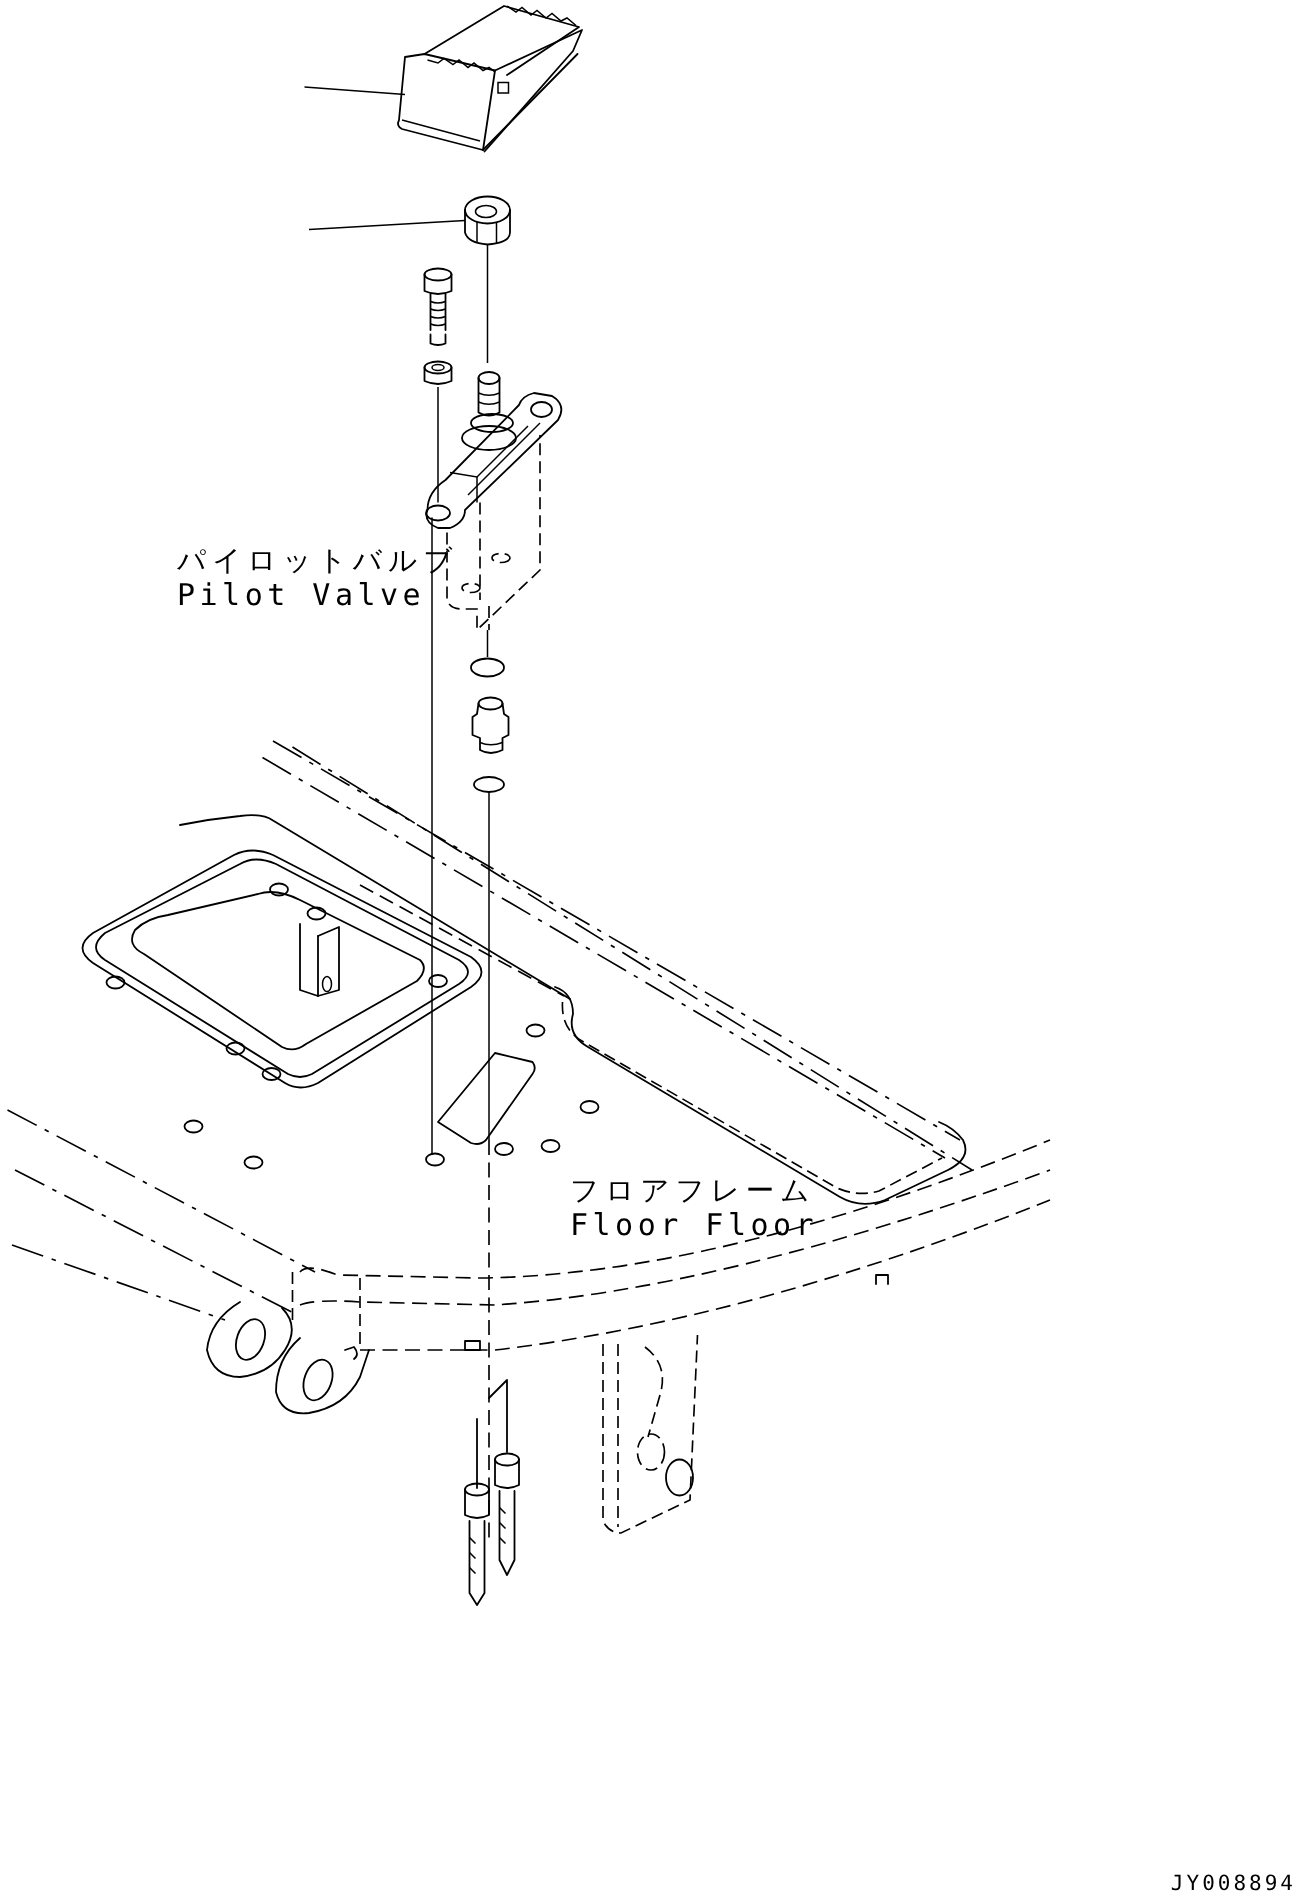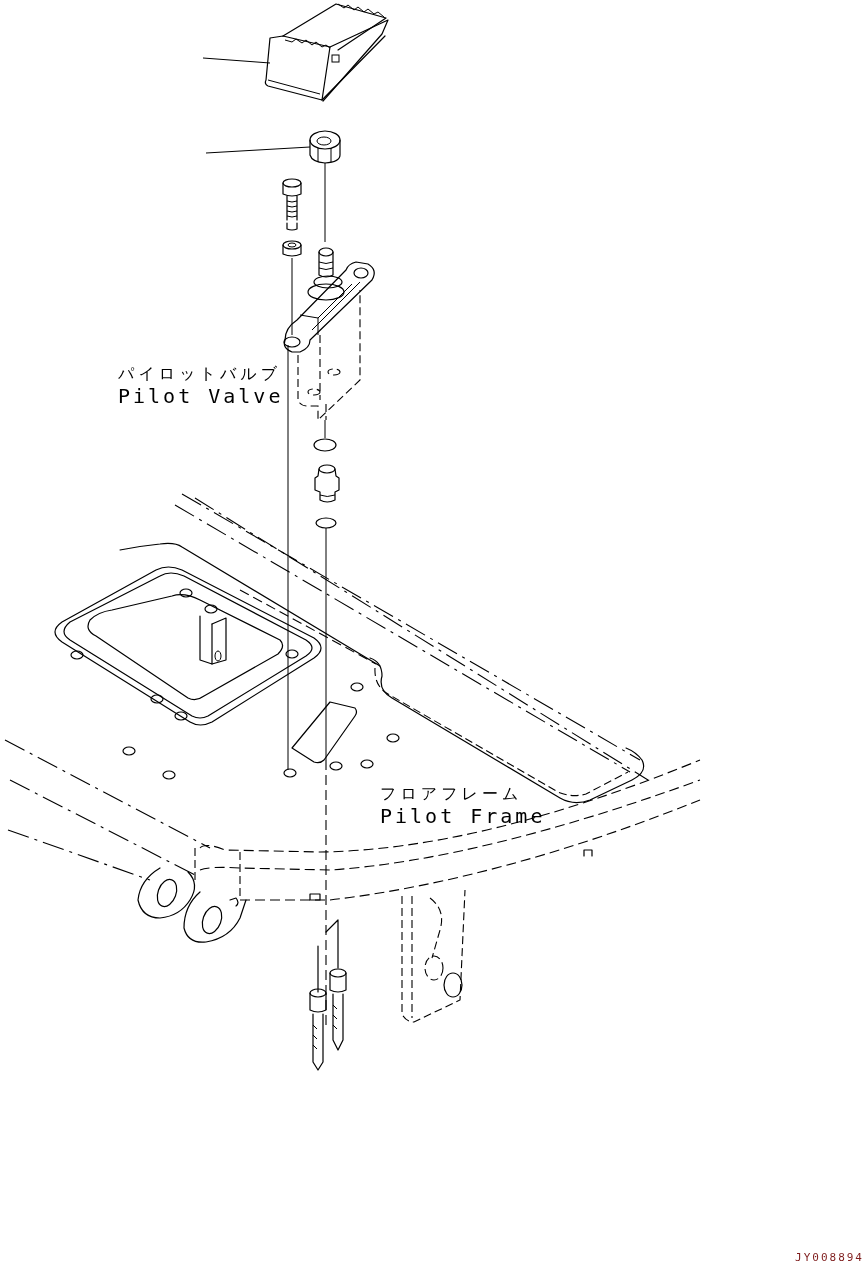--- a/index.html
+++ b/index.html
@@ -4,25 +4,25 @@
   <style>
     html, body { margin: 0; padding: 0; background: #ffffff; }
     body { width: 868px; height: 1268px; position: relative; overflow: hidden; font-family: "DejaVu Sans Mono", monospace; }
     #diagram { position: absolute; left: 0; top: 0; width: 868px; height: 1268px; }
     .ln { stroke: #000; stroke-width: 1.2; fill: none; stroke-linecap: round; stroke-linejoin: round; }
     .thin { stroke: #000; stroke-width: 1; fill: none; }
     .dash { stroke: #000; stroke-width: 1.1; fill: none; stroke-dasharray: 22 6 3 6; }
     .dash2 { stroke: #000; stroke-width: 1.1; fill: none; stroke-dasharray: 10 5; }
     .hid { stroke: #000; stroke-width: 1.1; fill: none; stroke-dasharray: 8 4; }
     .label { position: absolute; color: #000; font-family: "DejaVu Sans Mono", monospace; font-size: 20px; letter-spacing: 3px; line-height: 22px; white-space: nowrap; }
-    .label .jp { display: block; font-family: "DejaVu Sans", sans-serif; letter-spacing: 4px; font-size: 16px; }
+    .label .jp { display: block; font-family: "DejaVu Sans", sans-serif; letter-spacing: 4px; font-size: 19px; }
     .label .en { display: block; }
     #pilot-valve-label { left: 118px; top: 363px; text-align: left; }
     #floor-frame-label { left: 360px; top: 783px; margin-left: 20px; }
-    #drawing-id { position: absolute; right: 4px; bottom: 4px; font-family: "DejaVu Sans Mono", monospace; font-size: 11px; letter-spacing: 2px; color: #7f1d1d; }
+    #drawing-id { position: absolute; right: 4px; bottom: 4px; font-family: "DejaVu Sans Mono", monospace; font-size: 14px; letter-spacing: 2px; color: #000000; }
   </style>
 </head>
 <body>
 
 <svg id="diagram" viewBox="0 0 868 1268" xmlns="http://www.w3.org/2000/svg">
 
   <g>
     <line class="thin" x1="203" y1="58" x2="270" y2="63"></line>
     <path class="ln" d="M270 38 L283 36 L330 47 L322 100 L268 86 Q264 84 266 80 Z"></path>
     <path class="ln" d="M283 36 L336 4 L386 18 L338 50"></path>
@@ -173,16 +173,16 @@
   </g>
 </svg>
 
 <div id="pilot-valve-label" class="label">
   <span class="jp">パイロットバルブ</span>
   <span class="en">Pilot Valve</span>
 </div>
 
 <div id="floor-frame-label" class="label">
   <span class="jp">フロアフレーム</span>
-  <span class="en">Pilot Frame</span>
+  <span class="en">Floor Floor</span>
 </div>
 
 <div id="drawing-id">JY008894</div>
 
 </body></html>

